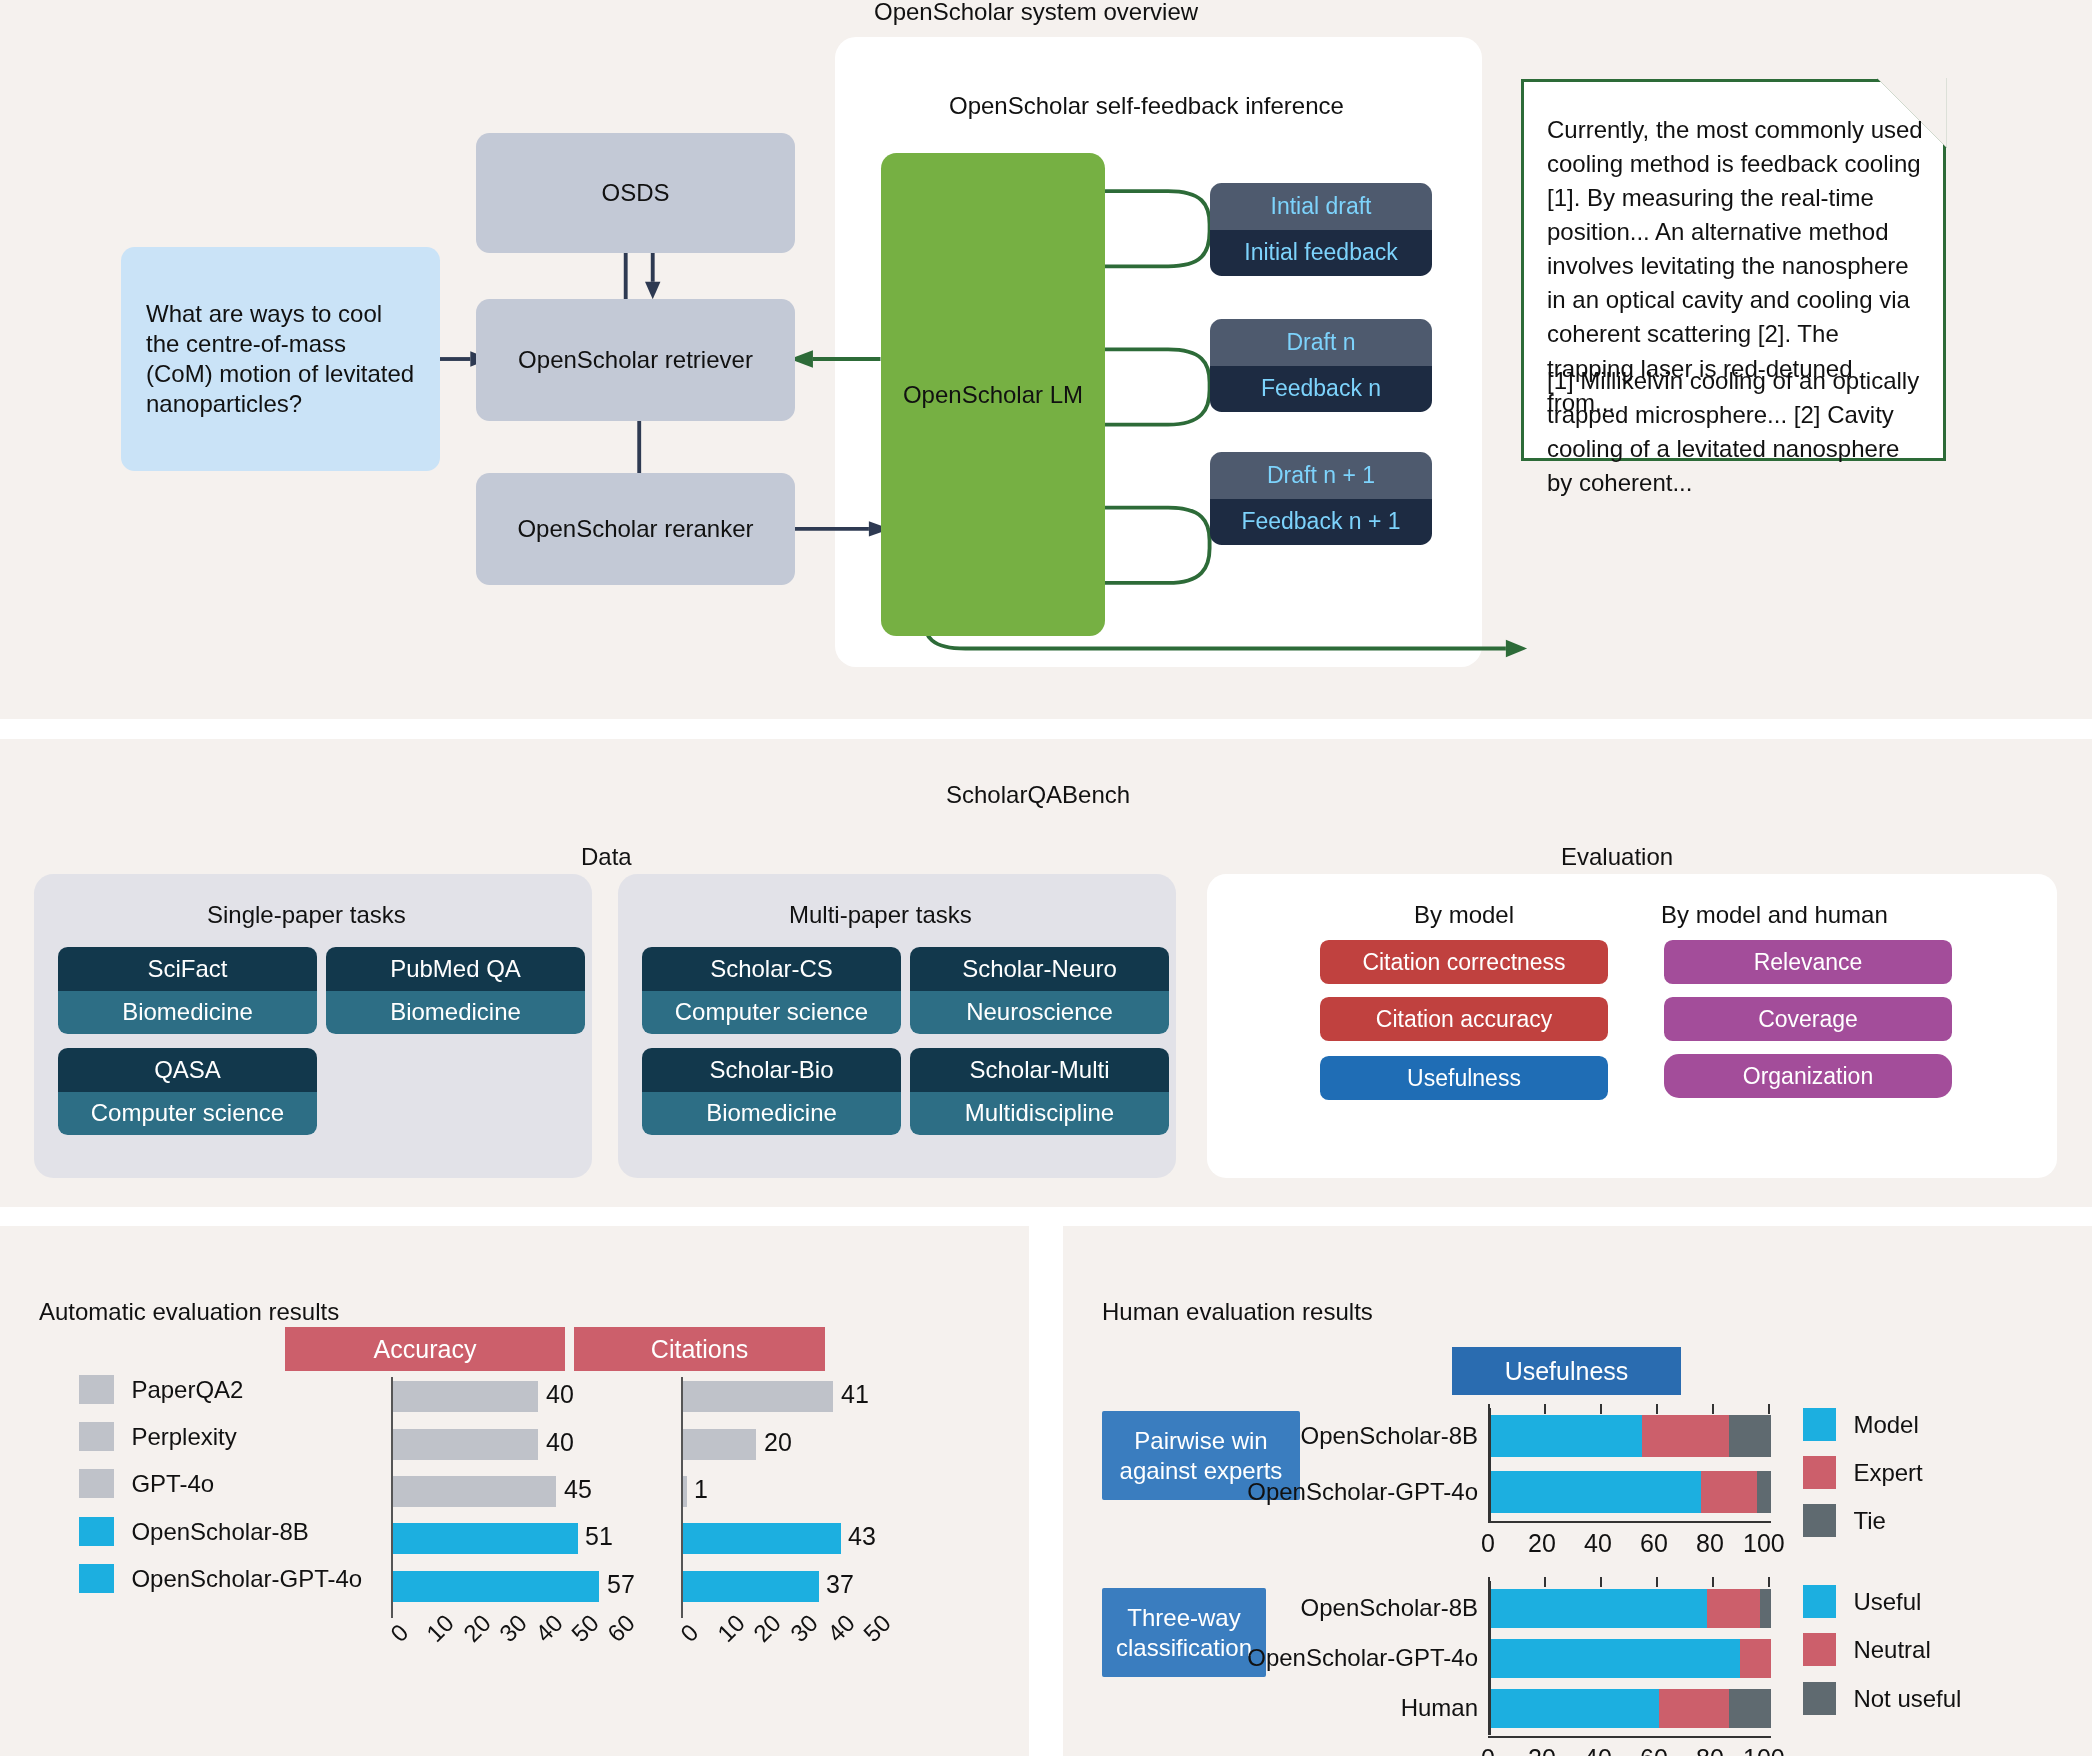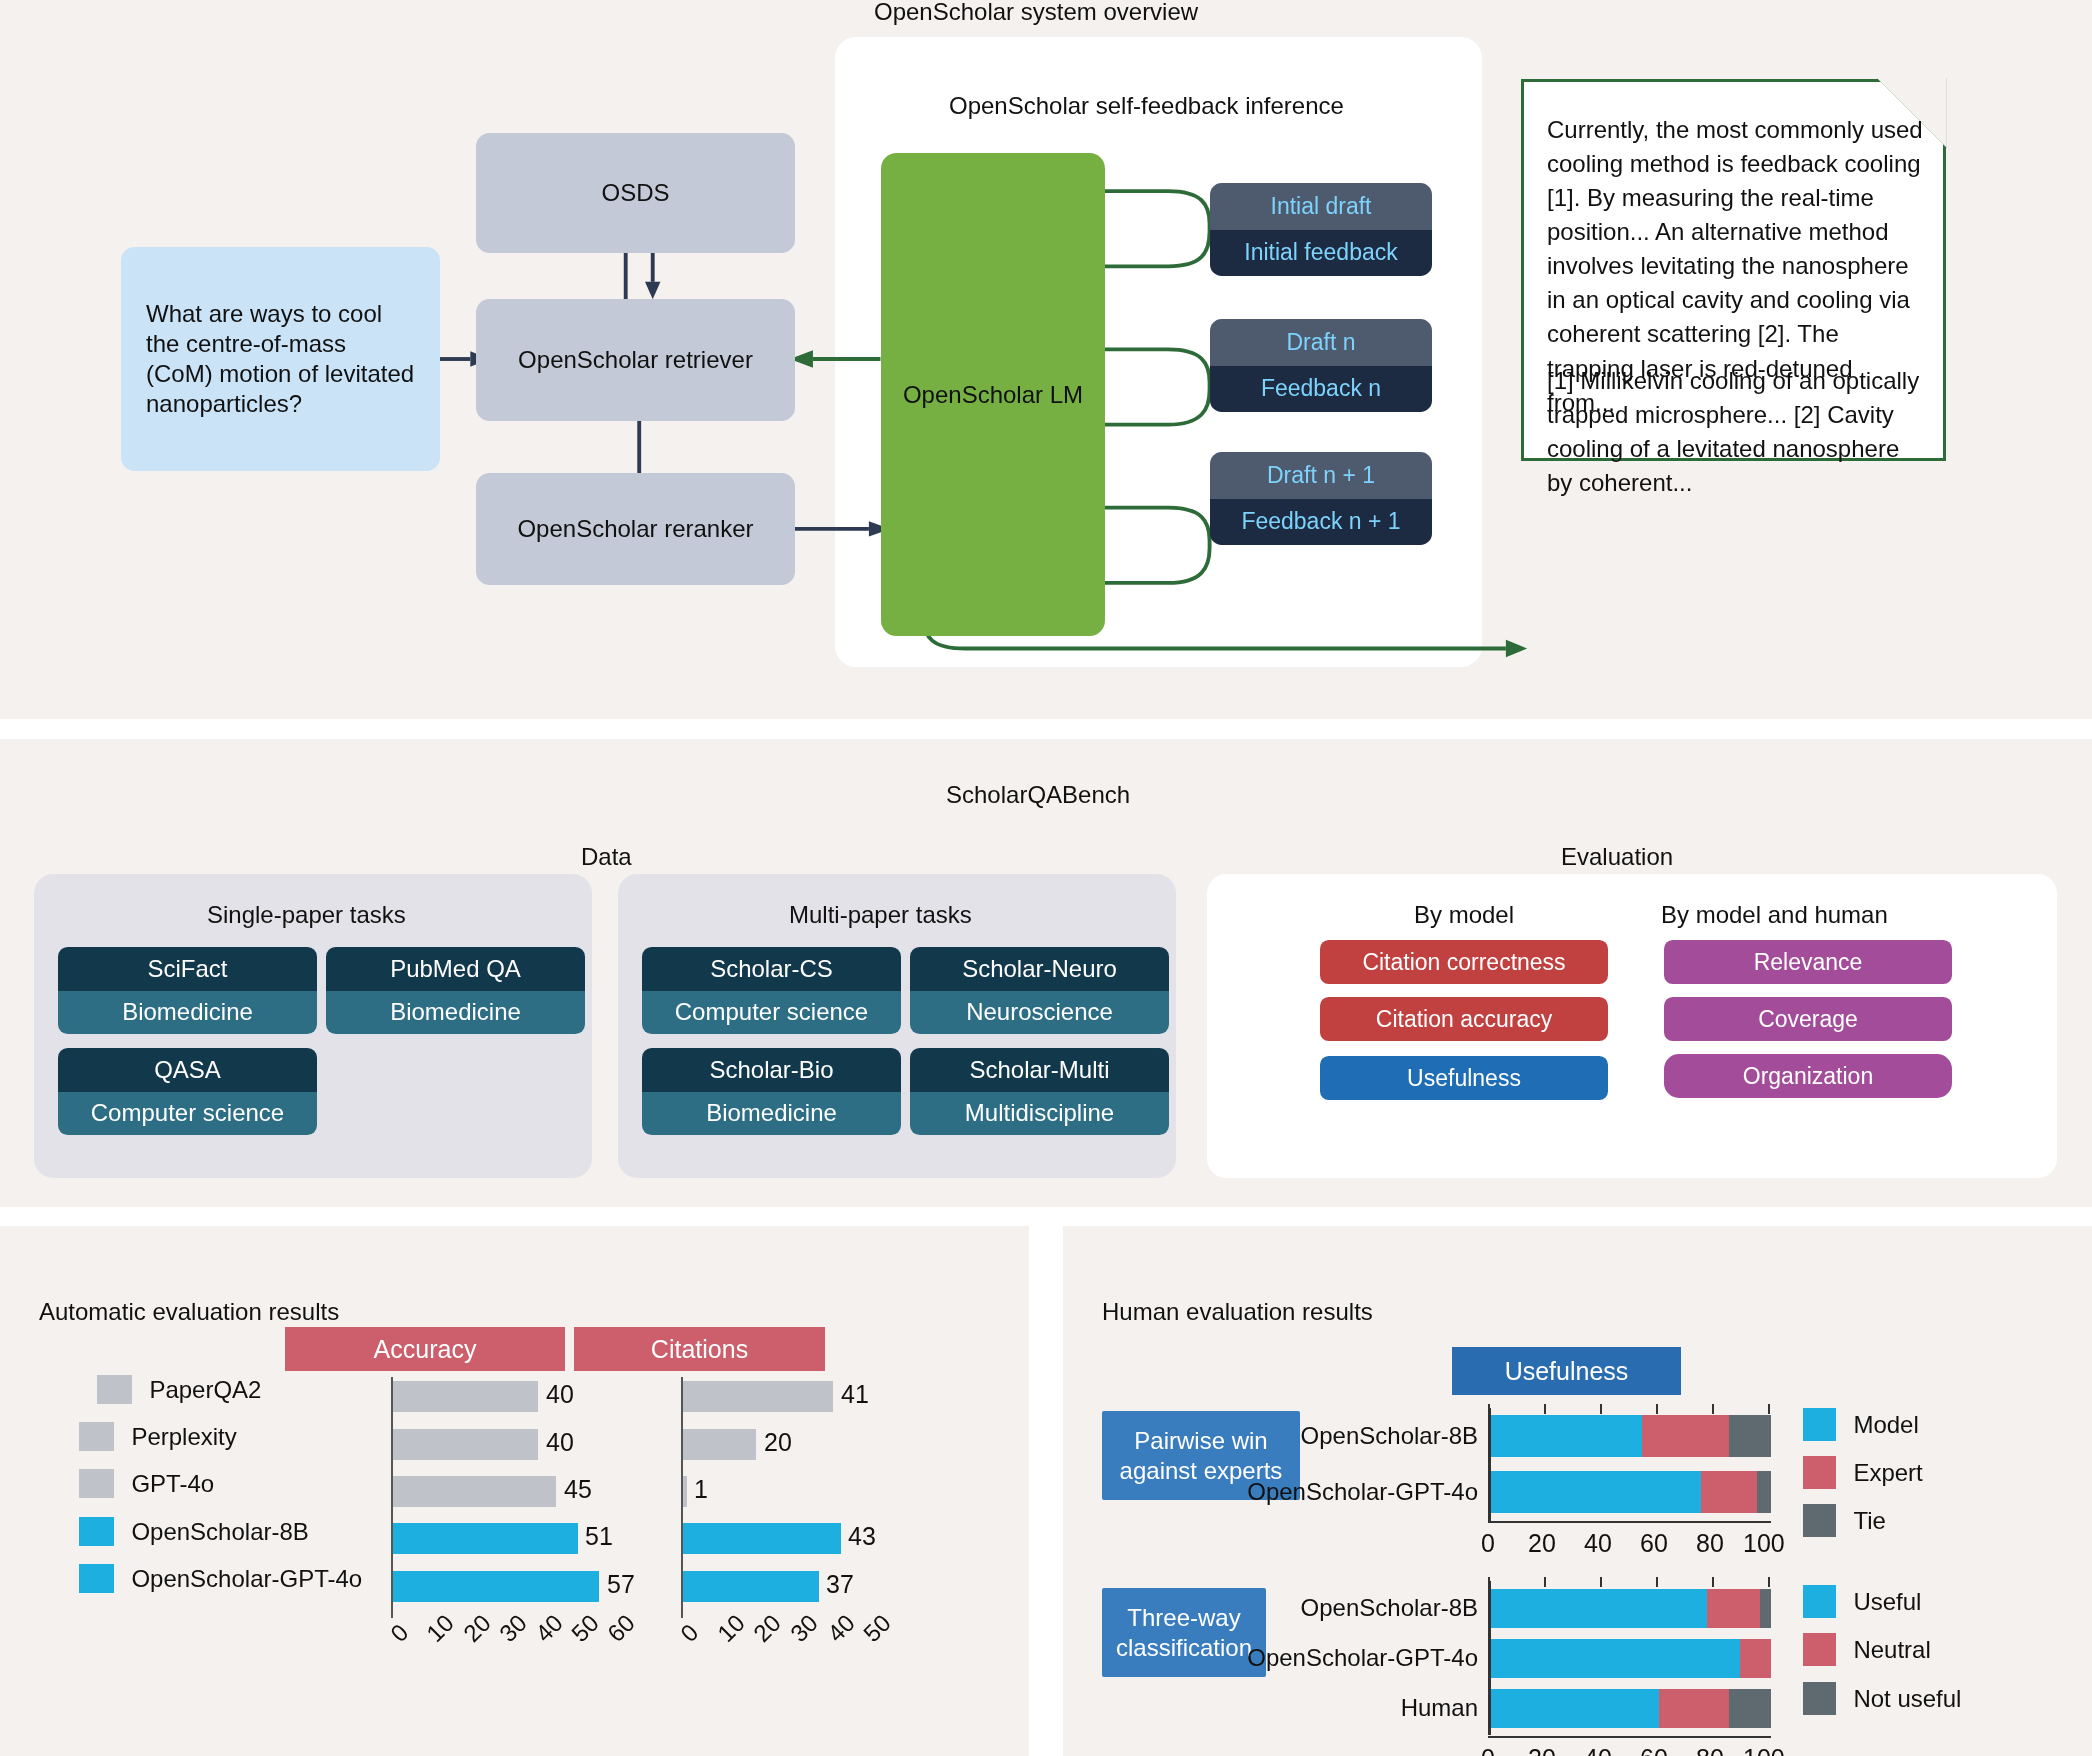--- a/index.html
+++ b/index.html
@@ -276,21 +276,21 @@
 
   <div class="sub-head" style="left:1661px; top:162px;">By model and human</div>
   <div class="pill purple" style="left:1664px; top:201px; width:288px;">Relevance</div>
   <div class="pill purple" style="left:1664px; top:258px; width:288px;">Coverage</div>
   <div class="pill purple" style="left:1664px; top:315px; width:288px;border-radius:15px;">Organization</div>
 </div>
 
 <div class="panel" id="panel-auto">
   <div class="panel-head" style="left:39px; top:72px;">Automatic evaluation results</div>
   <div id="auto-body" style="position:absolute; left:0; top:0; width:1029px; height:530px;">
-      <div class="legend-row" style="left:97px; top:149px;">
+      <div class="legend-row" style="left:79px; top:149px;">
         <span class="legend-sw" style="background:#bfc2c9;"></span>
         <span class="legend-lb">PaperQA2</span>
       </div>
       <div class="legend-row" style="left:79px; top:196px;">
         <span class="legend-sw" style="background:#bfc2c9;"></span>
         <span class="legend-lb">Perplexity</span>
       </div>
       <div class="legend-row" style="left:79px; top:243px;">
         <span class="legend-sw" style="background:#bfc2c9;"></span>
         <span class="legend-lb">GPT-4o</span>

